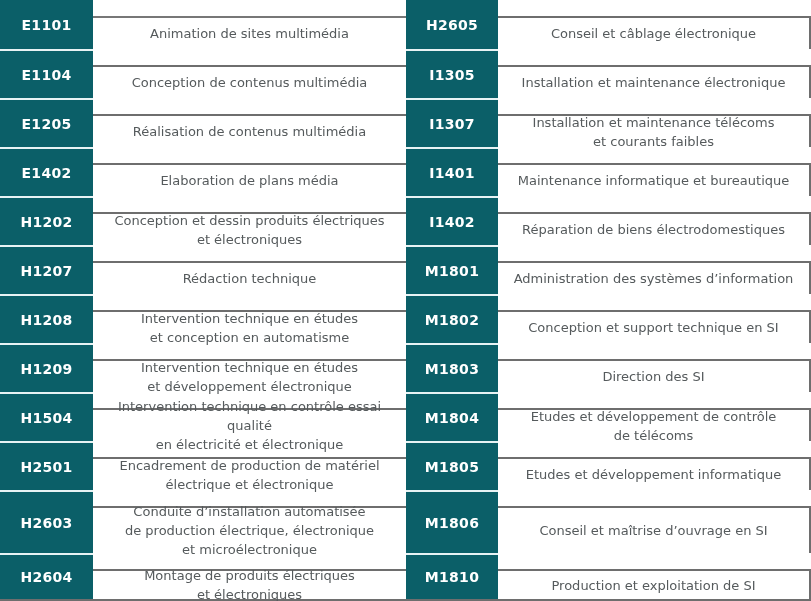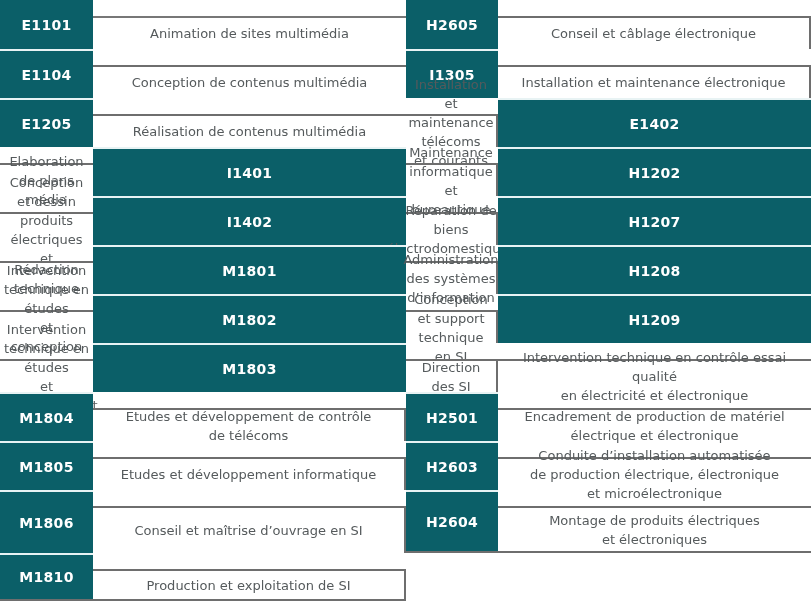--- a/index.html
+++ b/index.html
@@ -49,20 +49,21 @@
   <div class="code first">H2605</div>
   <div class="desc right">Conseil et câblage électronique</div>
 
   <div class="code">E1104</div>
   <div class="desc">Conception de contenus multimédia</div>
   <div class="code">I1305</div>
   <div class="desc right">Installation et maintenance électronique</div>
 
   <div class="code">E1205</div>
   <div class="desc">Réalisation de contenus multimédia</div>
+  <div class="code">I1307</div>
   <div class="desc right">Installation et maintenance télécoms
 et courants faibles</div>
 
   <div class="code">E1402</div>
   <div class="desc">Elaboration de plans média</div>
   <div class="code">I1401</div>
   <div class="desc right">Maintenance informatique et bureautique</div>
 
   <div class="code">H1202</div>
   <div class="desc">Conception et dessin produits électriques
@@ -80,20 +81,21 @@
 et conception en automatisme</div>
   <div class="code">M1802</div>
   <div class="desc right">Conception et support technique en SI</div>
 
   <div class="code">H1209</div>
   <div class="desc">Intervention technique en études
 et développement électronique</div>
   <div class="code">M1803</div>
   <div class="desc right">Direction des SI</div>
 
+  <div class="code">H1504</div>
   <div class="desc">Intervention technique en contrôle essai qualité
 en électricité et électronique</div>
   <div class="code">M1804</div>
   <div class="desc right">Etudes et développement de contrôle
 de télécoms</div>
 
   <div class="code">H2501</div>
   <div class="desc">Encadrement de production de matériel
 électrique et électronique</div>
   <div class="code">M1805</div>

